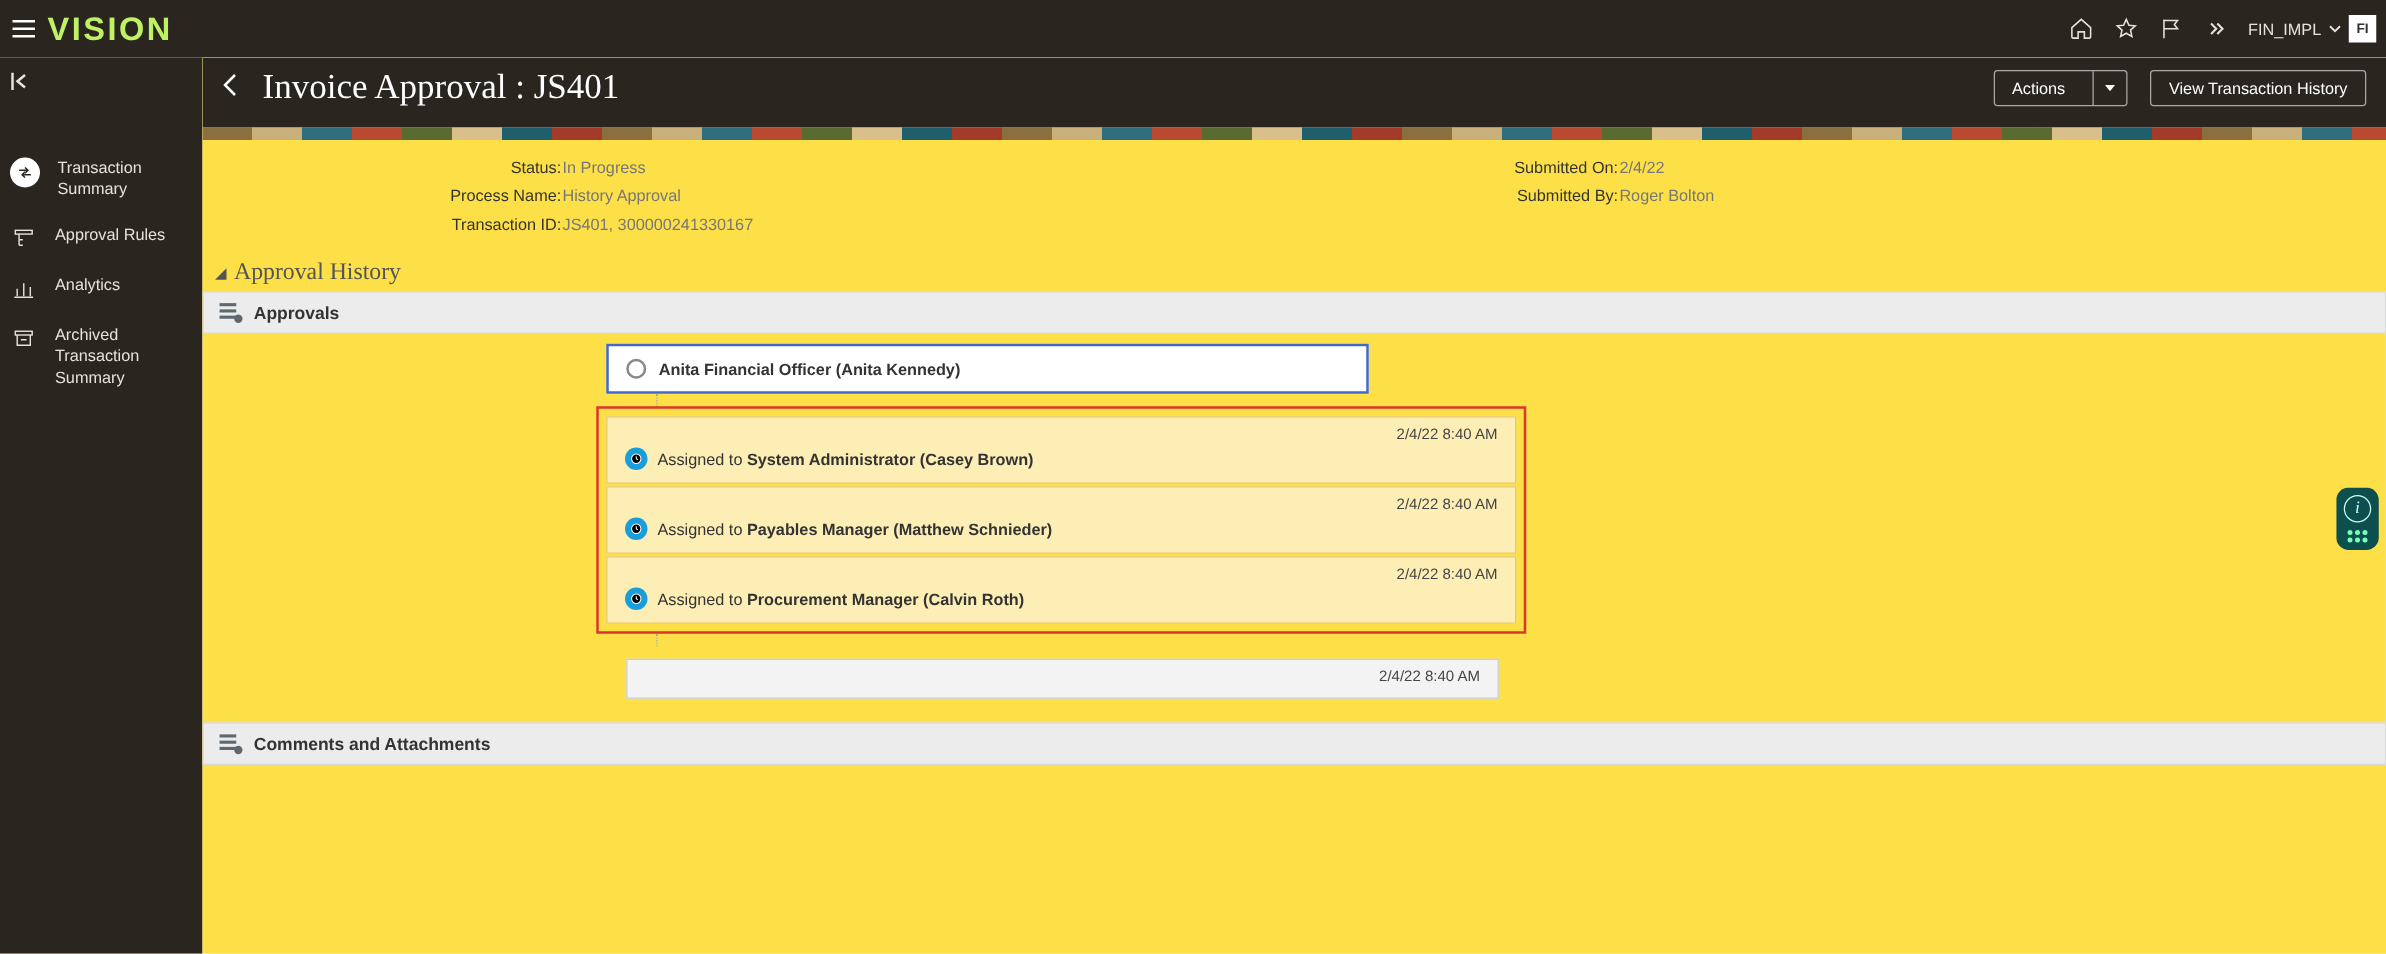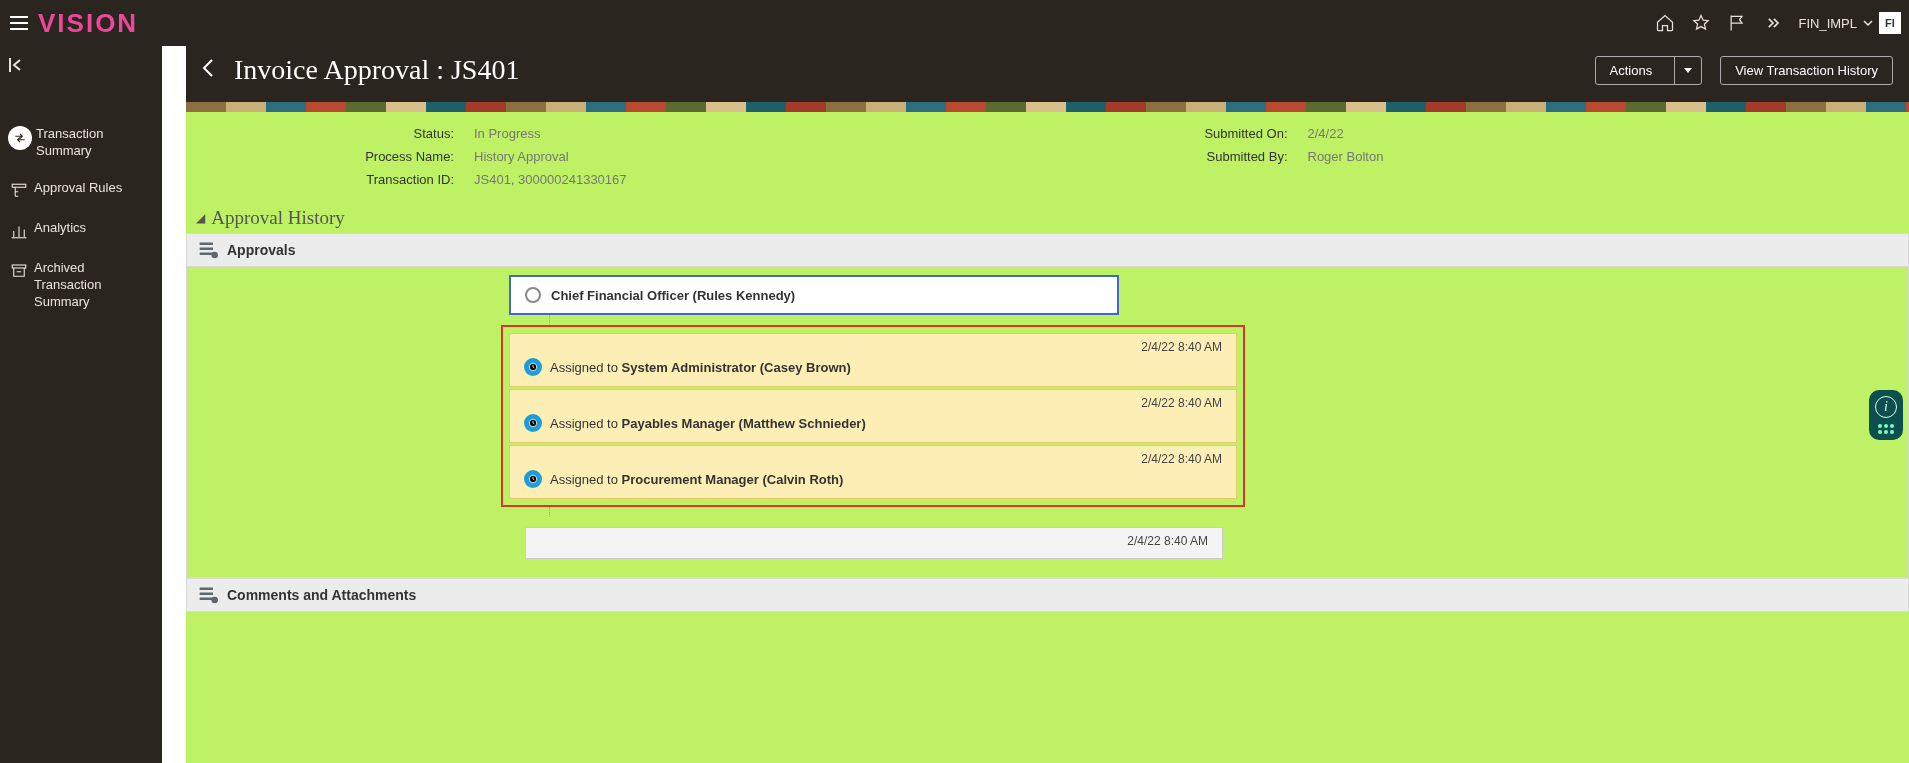--- a/index.html
+++ b/index.html
@@ -18,49 +18,49 @@
       width: 30px; height: 30px;
       display: flex; align-items: center; justify-content: center;
       cursor: pointer; margin-left: 4px; margin-right: 4px;
     }
     .hamburger svg { stroke: #fff; }
     .logo {
       font-family: "Arial Black", Arial, sans-serif;
       font-weight: 900;
       font-size: 26px;
       letter-spacing: 2px;
-      color: #ec4899;
+      color: #bef264;
     }
     .topbar-spacer { flex: 1; }
     .topbar-icons { display: flex; align-items: center; gap: 14px; margin-right: 14px; }
     .topbar-icon { width: 22px; height: 22px; display: flex; align-items: center; justify-content: center; cursor: pointer; }
     .topbar-icon svg { stroke: #e8e2dc; fill: none; }
     .user-area { display: flex; align-items: center; gap: 6px; font-size: 13px; color: #e8e2dc; cursor: pointer; }
     .user-badge { background: #fff; color: #333; font-size: 11px; font-weight: 600; width: 22px; height: 22px; display: flex; align-items: center; justify-content: center; border-radius: 0; }
 
     
     .layout { display: flex; height: calc(100vh - 46px); }
     .sidebar {
       width: 162px;
       background: #2b2520;
       color: #e8e2dc;
       padding-top: 70px;
       flex-shrink: 0;
       position: relative;
     }
     .sidebar-collapse { position: absolute; top: 12px; left: 8px; cursor: pointer; }
-    .side-item { display: flex; align-items: flex-start; gap: 4px; padding: 10px 8px; font-size: 13px; cursor: pointer; line-height: 1.3; }
+    .side-item { display: flex; align-items: flex-start; gap: 14px; padding: 10px 8px; font-size: 13px; cursor: pointer; line-height: 1.3; }
     .side-item.active .side-icon-circle { background: #fff; }
     .side-icon { width: 22px; display: flex; justify-content: center; flex-shrink: 0; margin-top: 2px; }
     .side-icon svg { stroke: #e8e2dc; fill: none; }
     .side-icon-circle { width: 24px; height: 24px; border-radius: 50%; display: flex; align-items: center; justify-content: center; margin-top: 0; }
     .side-icon-circle svg { stroke: #2b2520; }
 
     
-    .main { flex: 1; overflow-y: auto; background: #bef264; position: relative; margin-left: 24px; }
+    .main { flex: 1; overflow-y: auto; background: #fde047; position: relative; }
     .subheader {
       background: #2b2520;
       color: #fff;
       display: flex;
       align-items: center;
       padding: 8px 16px 16px 14px;
       gap: 18px;
     }
     .back-btn { cursor: pointer; }
     .page-title { font-family: Georgia, "Times New Roman", serif; font-size: 28px; font-weight: 400; }
@@ -86,21 +86,21 @@
       background: repeating-linear-gradient(90deg,
         #8b6f3e 0 40px, #c9b079 40px 80px, #2e6e7e 80px 120px,
         #b84a30 120px 160px, #5a6b32 160px 200px, #d9c08a 200px 240px,
         #1f5e6b 240px 280px, #a33b2b 280px 320px);
     }
 
     
     .info-block { padding: 14px 28px 8px 28px; display: flex; }
     .info-col { flex: 1; }
     .info-row { display: flex; margin-bottom: 8px; font-size: 13px; }
-    .info-label { width: 260px; text-align: right; padding-right: 20px; color: #333; }
+    .info-label { width: 260px; text-align: right; padding-right: 1px; color: #333; }
     .info-value { color: #777; }
 
     
     .section-head { display: flex; align-items: center; gap: 6px; padding: 4px 10px; font-size: 19px; color: #555; font-family: Georgia, serif; }
     .section-head .tri { font-size: 12px; color: #555; }
     .band {
       background: #ececec;
       border: 1px solid #d8d8d8;
       display: flex; align-items: center; gap: 8px;
       padding: 6px 10px;
@@ -325,21 +325,21 @@
           <circle cx="20" cy="18" r="4"></circle>
         </svg>
       <span>Approvals</span>
     </div>
 
     <div class="history-body">
       <div class="center-col">
 
         <div class="node cfo">
           <span class="circle-empty"></span>
-          <b>Chief Financial Officer (Rules Kennedy)</b>
+          <b>Anita Financial Officer (Anita Kennedy)</b>
         </div>
         <div class="connector-dots"></div>
 
         <div class="red-box">
           <div class="pending-item">
             <div class="ts">2/4/22 8:40 AM</div>
             <div class="line">
               <span class="clock-badge">
                   <svg width="10" height="10" viewBox="0 0 24 24" stroke-width="2">
                     <circle cx="12" cy="12" r="9"></circle>

